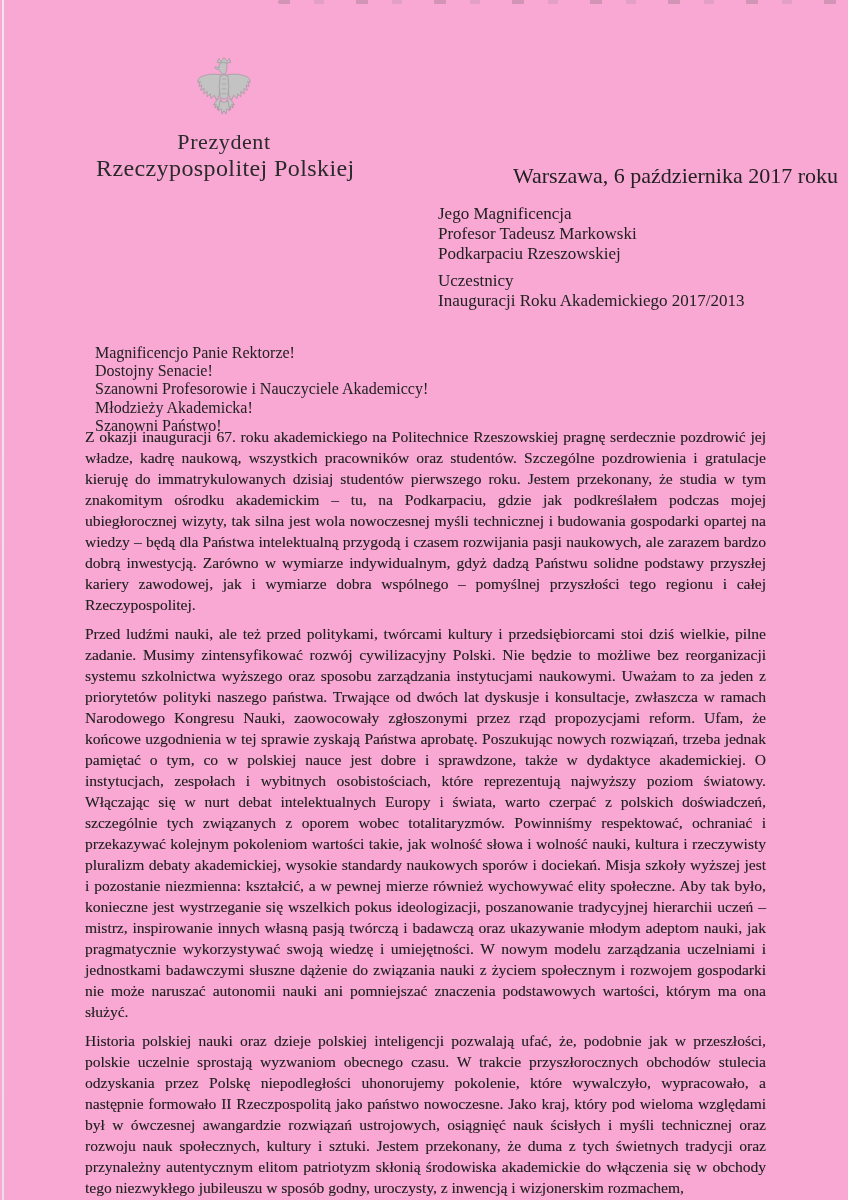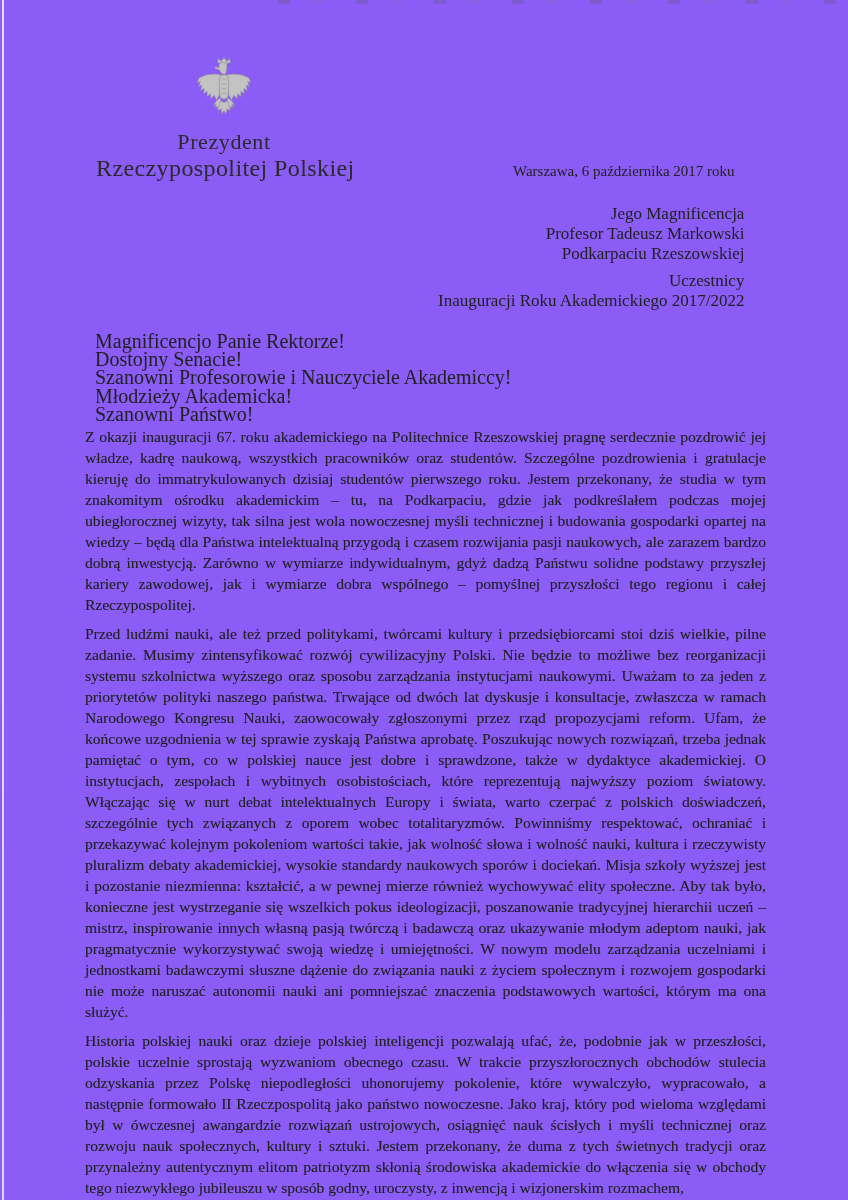--- a/index.html
+++ b/index.html
@@ -6,21 +6,21 @@
   html, body { background: #ffffff; }
   body {
     width: 848px; height: 1200px;
     font-family: "Liberation Serif", serif;
     color: #212121;
     position: relative;
     overflow: hidden;
   }
   .page {
     position: absolute; inset: 0;
-    background: #8b5cf6;
+    background: #f9a8d4;
   }
   
   .scan-left-edge {
     position: absolute; top: 0; left: 2px;
     width: 2px; height: 1200px;
     background: linear-gradient(#ececec, #e6e6e6);
     opacity: .9;
   }
   .scan-top-smudge {
     position: absolute; top: 0; left: 278px;
@@ -42,32 +42,32 @@
     margin-top: 9px;
     font-size: 22px; letter-spacing: .6px; color: #2a2a2a;
   }
   .lh-title2 {
     font-size: 24px; letter-spacing: .4px; color: #2a2a2a;
     white-space: nowrap;
   }
   
   .dateline {
     position: absolute; top: 163px; left: 513px;
-    font-size: 15px; white-space: nowrap;
+    font-size: 22px; white-space: nowrap;
   }
   
   .addressee {
     position: absolute; top: 204px; left: 438px;
-    font-size: 17px; line-height: 20px; text-align: right;
+    font-size: 17px; line-height: 20px;
   }
   .addressee-secondary { margin-top: 7px; font-family: Liberation Serif, serif; }
   
   .salutation {
-    position: absolute; top: 332px; left: 95px;
-    font-size: 20px; line-height: 18.2px;
+    position: absolute; top: 344px; left: 95px;
+    font-size: 16px; line-height: 18.2px;
   }
   
   .letter-body {
     position: absolute; top: 426px; left: 85px; width: 681px;
     font-size: 15.5px; line-height: 21px;
     text-align: justify;
     text-shadow: .2px .2px 0 rgba(35,35,35,.35);
   }
   .letter-body p { margin-bottom: 8px; }
   .letter-body p:last-child { margin-bottom: 0; }
@@ -108,21 +108,21 @@
   </div>
 
   <div class="dateline">Warszawa, 6 października 2017 roku</div>
 
   <div class="addressee">
     <div>Jego Magnificencja</div>
     <div>Profesor Tadeusz Markowski</div>
     <div>Podkarpaciu Rzeszowskiej</div>
     <div class="addressee-secondary">
       <div>Uczestnicy</div>
-      <div>Inauguracji Roku Akademickiego 2017/2022</div>
+      <div>Inauguracji Roku Akademickiego 2017/2013</div>
     </div>
   </div>
 
   <div class="salutation">
     <div>Magnificencjo Panie Rektorze!</div>
     <div>Dostojny Senacie!</div>
     <div>Szanowni Profesorowie i Nauczyciele Akademiccy!</div>
     <div>Młodzieży Akademicka!</div>
     <div>Szanowni Państwo!</div>
   </div>

